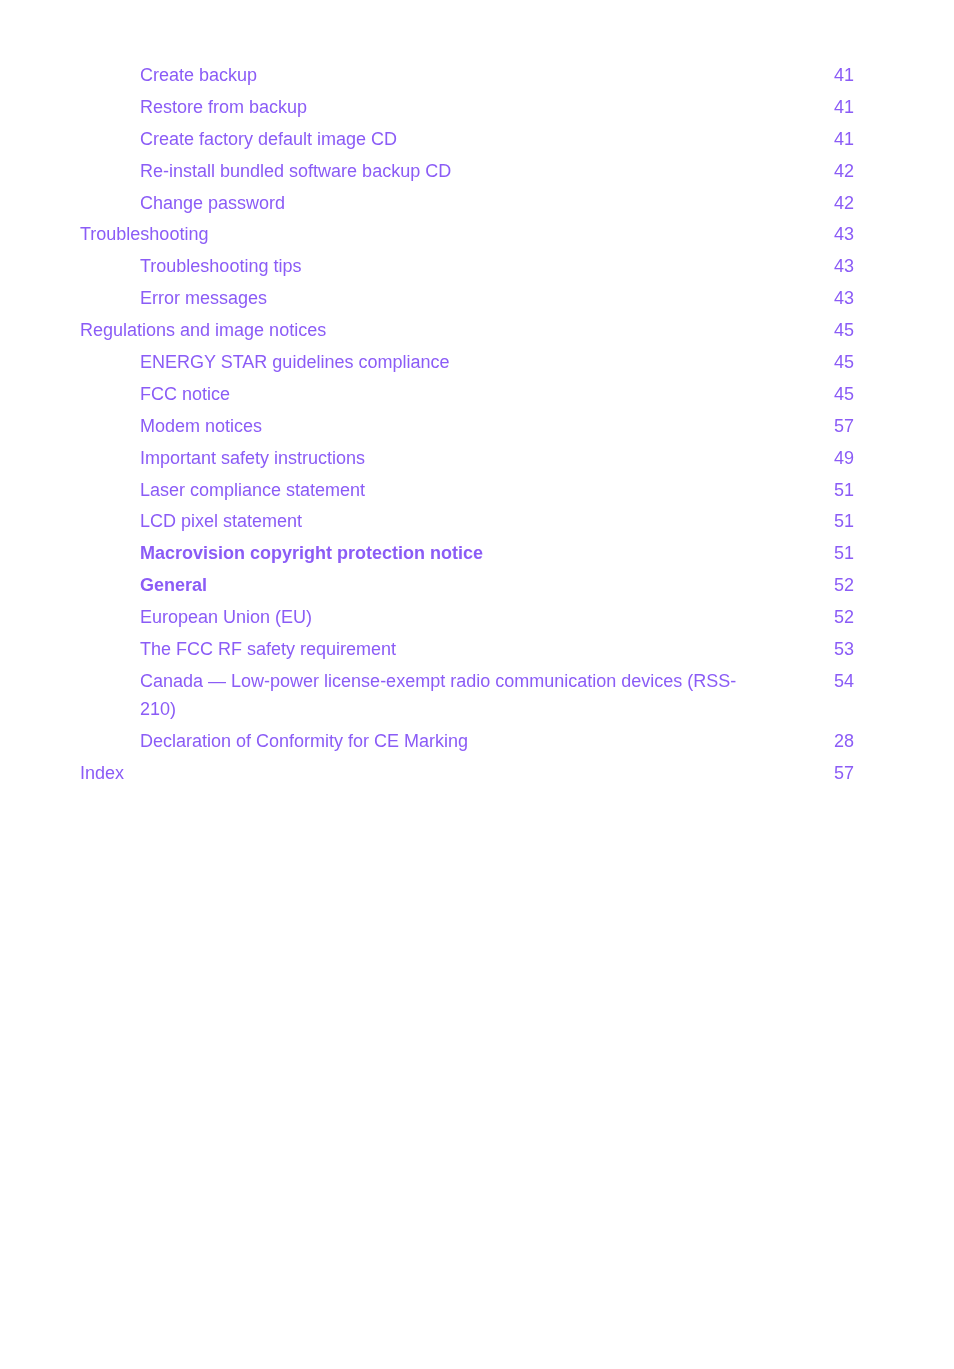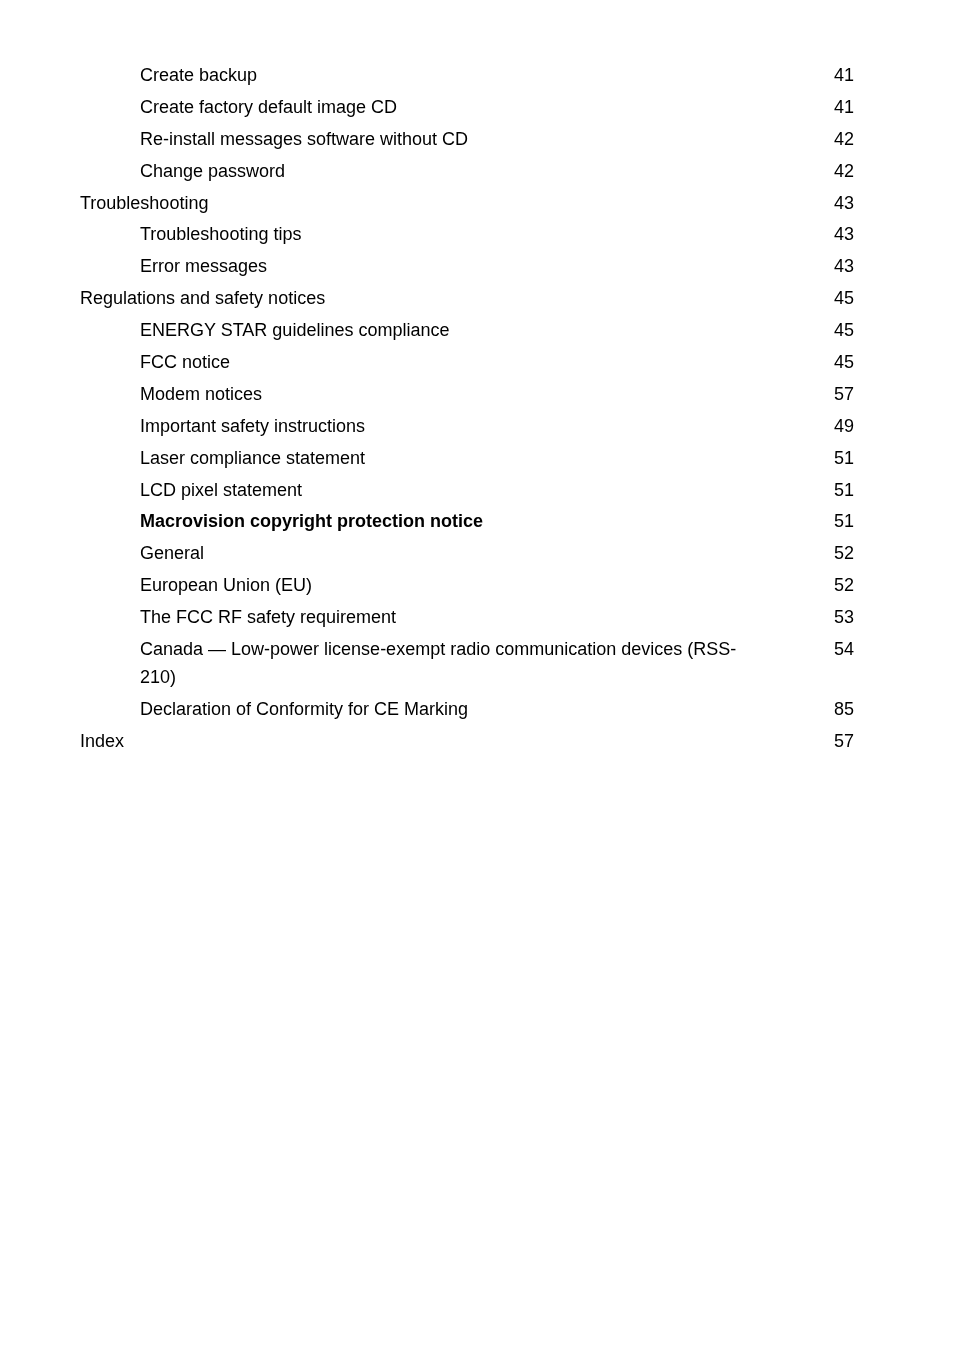--- a/index.html
+++ b/index.html
@@ -25,21 +25,21 @@
     }
 
     .toc-table {
       width: 100%;
       border-collapse: collapse;
     }
 
     .toc-table td {
       padding: 2px 0;
       font-size: 18px;
-      color: #000000;
+      color: #8b5cf6;
       line-height: 1.55;
       vertical-align: top;
     }
 
     .toc-table .label-cell {
       width: 85%;
     }
 
     .toc-table .page-cell {
       width: 15%;
@@ -52,45 +52,49 @@
 <body>
 
 <div class="page">
   <table class="toc-table">
     <tbody id="toc-body">
     <tr>
           <td class="label-cell" style="padding-left: 60px; font-size: 18px; font-weight: normal;">Create backup</td>
           <td class="page-cell" style="font-size: 18px;">41</td>
         </tr>
         <tr>
+          <td class="label-cell" style="padding-left: 60px; font-size: 18px; font-weight: normal;">Restore from backup</td>
+          <td class="page-cell" style="font-size: 18px;">41</td>
+        </tr>
+        <tr>
           <td class="label-cell" style="padding-left: 60px; font-size: 18px; font-weight: normal;">Create factory default image CD</td>
           <td class="page-cell" style="font-size: 18px;">41</td>
         </tr>
         <tr>
-          <td class="label-cell" style="padding-left: 60px; font-size: 18px; font-weight: normal;">Re-install messages software without CD</td>
+          <td class="label-cell" style="padding-left: 60px; font-size: 18px; font-weight: normal;">Re-install bundled software backup CD</td>
           <td class="page-cell" style="font-size: 18px;">42</td>
         </tr>
         <tr>
           <td class="label-cell" style="padding-left: 60px; font-size: 18px; font-weight: normal;">Change password</td>
           <td class="page-cell" style="font-size: 18px;">42</td>
         </tr>
         <tr>
           <td class="label-cell" style="padding-left: 0px; font-size: 18px; font-weight: normal;">Troubleshooting</td>
           <td class="page-cell" style="font-size: 18px;">43</td>
         </tr>
         <tr>
           <td class="label-cell" style="padding-left: 60px; font-size: 18px; font-weight: normal;">Troubleshooting tips</td>
           <td class="page-cell" style="font-size: 18px;">43</td>
         </tr>
         <tr>
           <td class="label-cell" style="padding-left: 60px; font-size: 18px; font-weight: normal;">Error messages</td>
           <td class="page-cell" style="font-size: 18px;">43</td>
         </tr>
         <tr>
-          <td class="label-cell" style="padding-left: 0px; font-size: 18px; font-weight: normal;">Regulations and safety notices</td>
+          <td class="label-cell" style="padding-left: 0px; font-size: 18px; font-weight: normal;">Regulations and image notices</td>
           <td class="page-cell" style="font-size: 18px;">45</td>
         </tr>
         <tr>
           <td class="label-cell" style="padding-left: 60px; font-size: 18px; font-weight: normal;">ENERGY STAR guidelines compliance</td>
           <td class="page-cell" style="font-size: 18px;">45</td>
         </tr>
         <tr>
           <td class="label-cell" style="padding-left: 60px; font-size: 18px; font-weight: normal;">FCC notice</td>
           <td class="page-cell" style="font-size: 18px;">45</td>
         </tr>
@@ -108,38 +112,38 @@
         </tr>
         <tr>
           <td class="label-cell" style="padding-left: 60px; font-size: 18px; font-weight: normal;">LCD pixel statement</td>
           <td class="page-cell" style="font-size: 18px;">51</td>
         </tr>
         <tr>
           <td class="label-cell" style="padding-left: 60px; font-size: 18px; font-weight: bold;">Macrovision copyright protection notice</td>
           <td class="page-cell" style="font-size: 18px;">51</td>
         </tr>
         <tr>
-          <td class="label-cell" style="padding-left: 60px; font-size: 18px; font-weight: normal;">General</td>
+          <td class="label-cell" style="padding-left: 60px; font-size: 18px; font-weight: bold;">General</td>
           <td class="page-cell" style="font-size: 18px;">52</td>
         </tr>
         <tr>
           <td class="label-cell" style="padding-left: 60px; font-size: 18px; font-weight: normal;">European Union (EU)</td>
           <td class="page-cell" style="font-size: 18px;">52</td>
         </tr>
         <tr>
           <td class="label-cell" style="padding-left: 60px; font-size: 18px; font-weight: normal;">The FCC RF safety requirement</td>
           <td class="page-cell" style="font-size: 18px;">53</td>
         </tr>
         <tr>
           <td class="label-cell" style="padding-left: 60px; font-size: 18px; font-weight: normal;">Canada — Low-power license-exempt radio communication devices (RSS-210)</td>
           <td class="page-cell" style="font-size: 18px;">54</td>
         </tr>
         <tr>
           <td class="label-cell" style="padding-left: 60px; font-size: 18px; font-weight: normal;">Declaration of Conformity for CE Marking</td>
-          <td class="page-cell" style="font-size: 18px;">85</td>
+          <td class="page-cell" style="font-size: 18px;">28</td>
         </tr>
         <tr>
           <td class="label-cell" style="padding-left: 0px; font-size: 18px; font-weight: normal;">Index</td>
           <td class="page-cell" style="font-size: 18px;">57</td>
         </tr>
       </tbody>
   </table>
 </div>
 
 </body></html>

